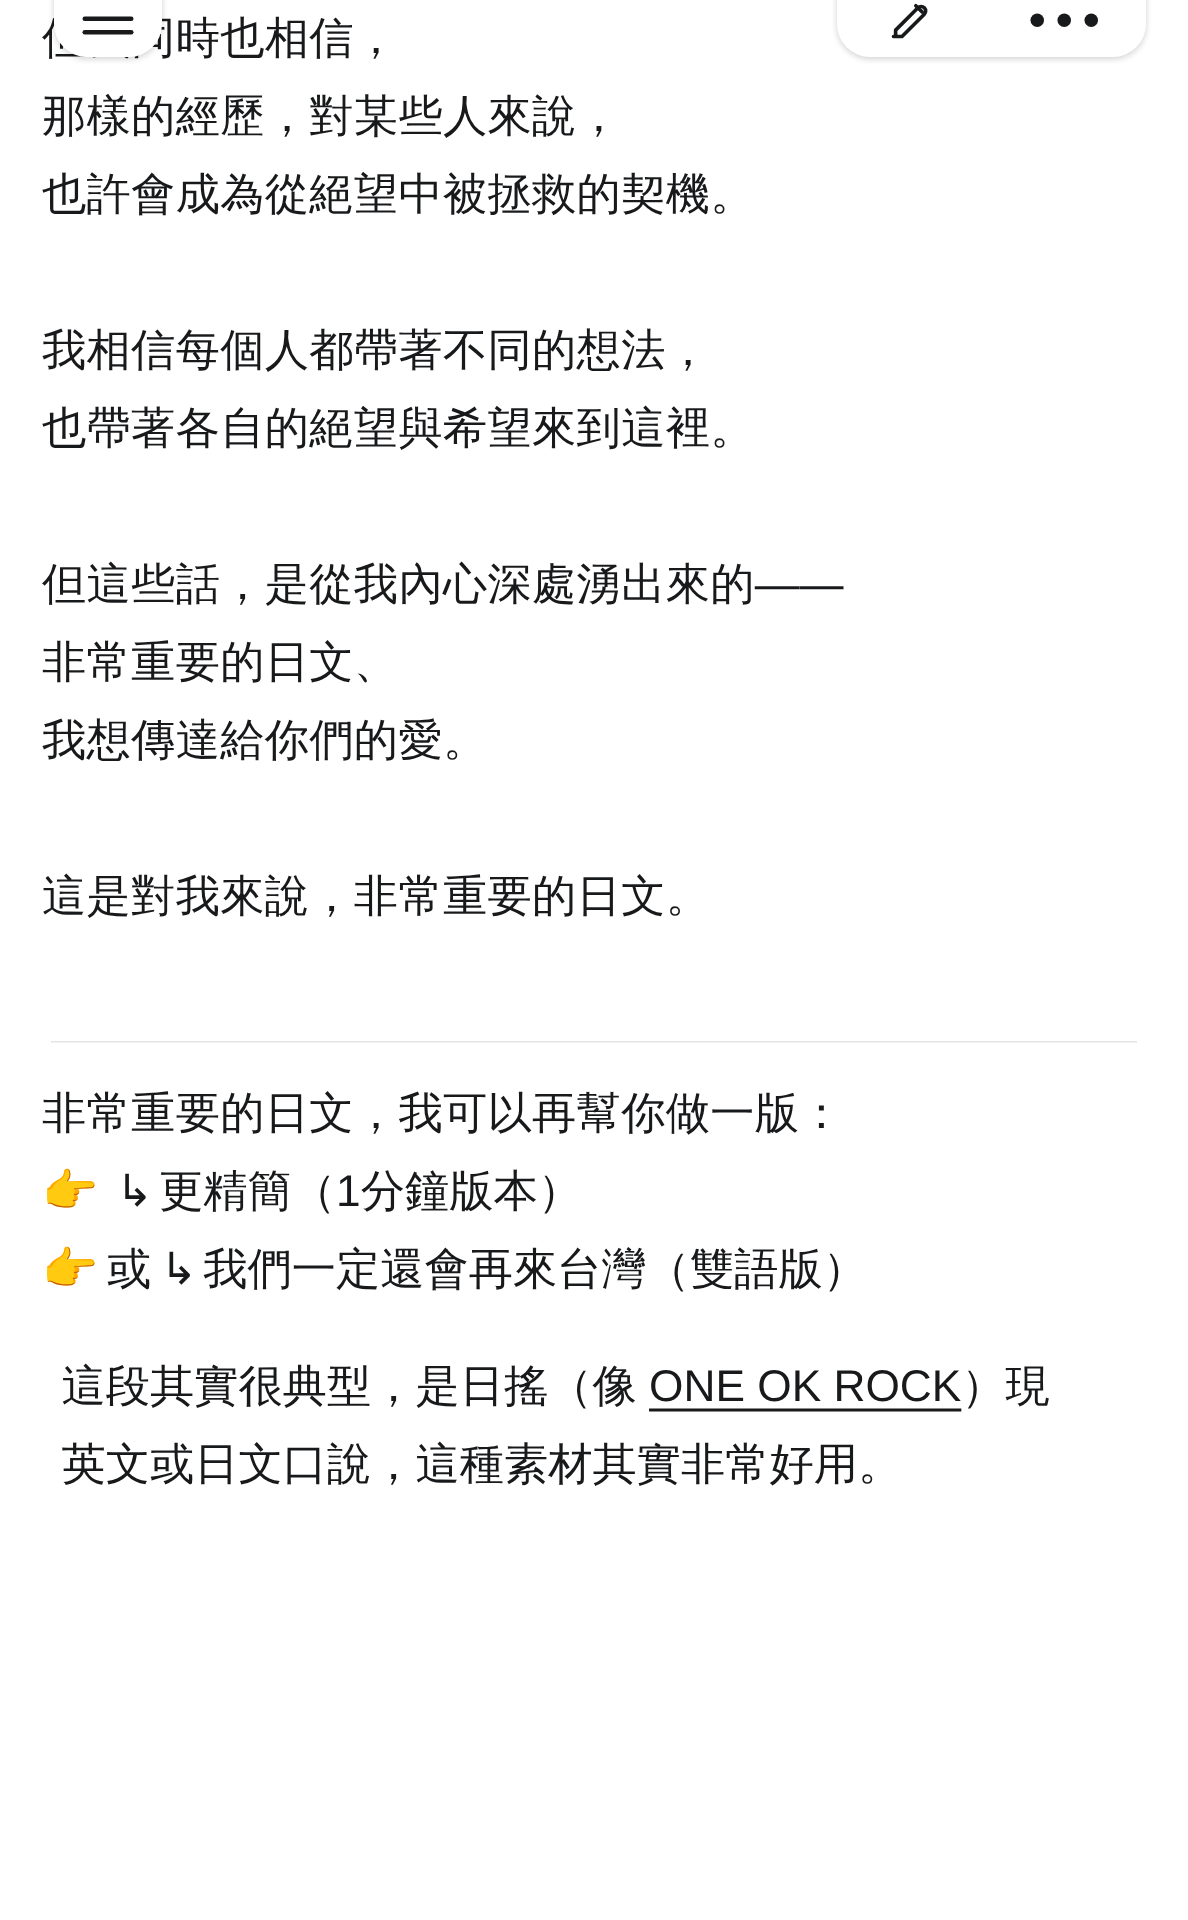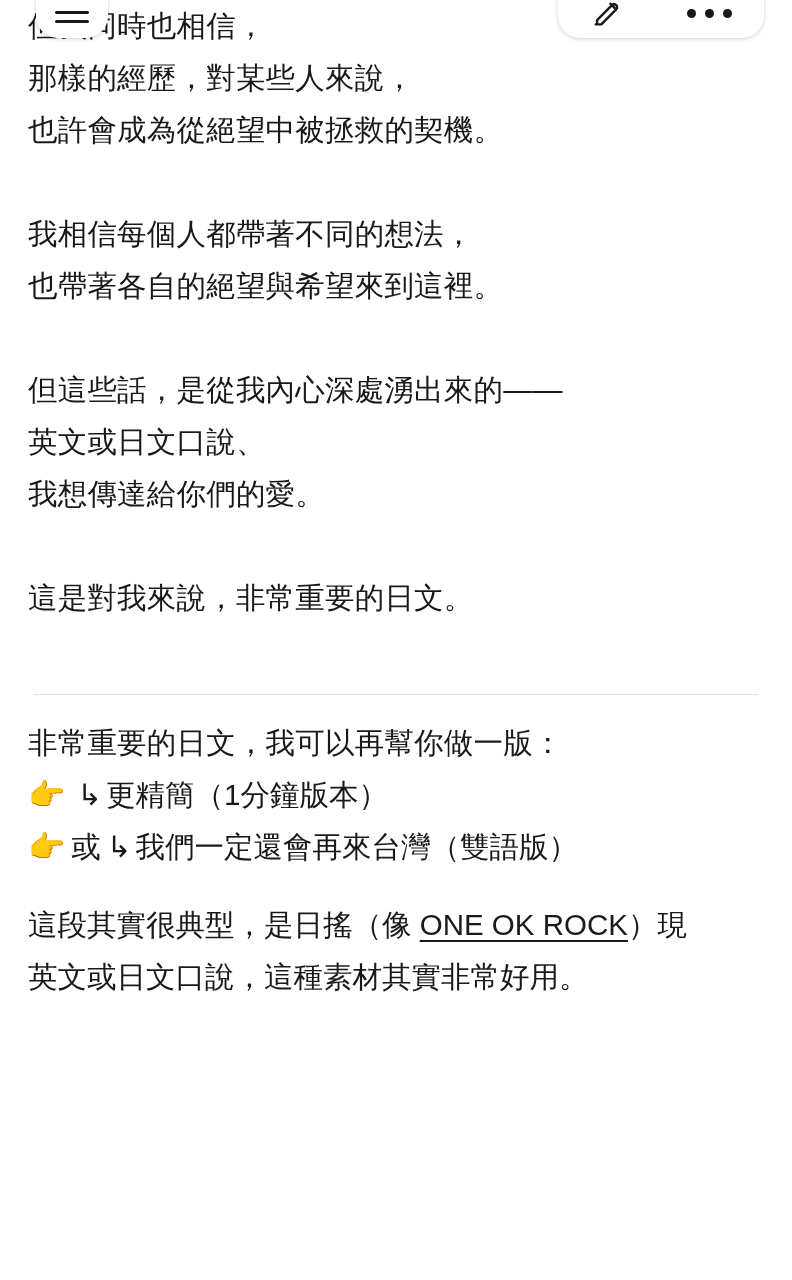--- a/index.html
+++ b/index.html
@@ -127,20 +127,21 @@
     filter: saturate(1.15);
   }
   .arrow { margin: 0 4px 0 6px; }
   .ul {
     text-decoration-thickness: 2px;
     text-underline-offset: 5px;
   }
   .para {
     font-size: 29.5px;
     line-height: 52px;
+    margin-left: 13px;
   }
   .para .ul-inline {
     text-decoration: underline;
     text-decoration-thickness: 2px;
     text-underline-offset: 5px;
   }
 
   
   .first-line {
     position: relative;
@@ -153,21 +154,21 @@
 <div class="content">
 
   <div class="line first-line">但我同時也相信，</div>
   <div class="line">那樣的經歷，對某些人來說，</div>
   <div class="line">也許會成為從絕望中被拯救的契機。</div>
   <div class="blank"></div>
   <div class="line">我相信每個人都帶著不同的想法，</div>
   <div class="line">也帶著各自的絕望與希望來到這裡。</div>
   <div class="blank"></div>
   <div class="line">但這些話，是從我內心深處湧出來的——</div>
-  <div class="line">英文或日文口說、</div>
+  <div class="line">非常重要的日文、</div>
   <div class="line">我想傳達給你們的愛。</div>
   <div class="blank"></div>
   <div class="line">這是對我來說，非常重要的日文。</div>
   <div class="blank"></div>
 
   <div class="divider"></div>
 
   <div class="line">非常重要的日文，我可以再幫你做一版：</div>
 
   <div class="bullet-row">

